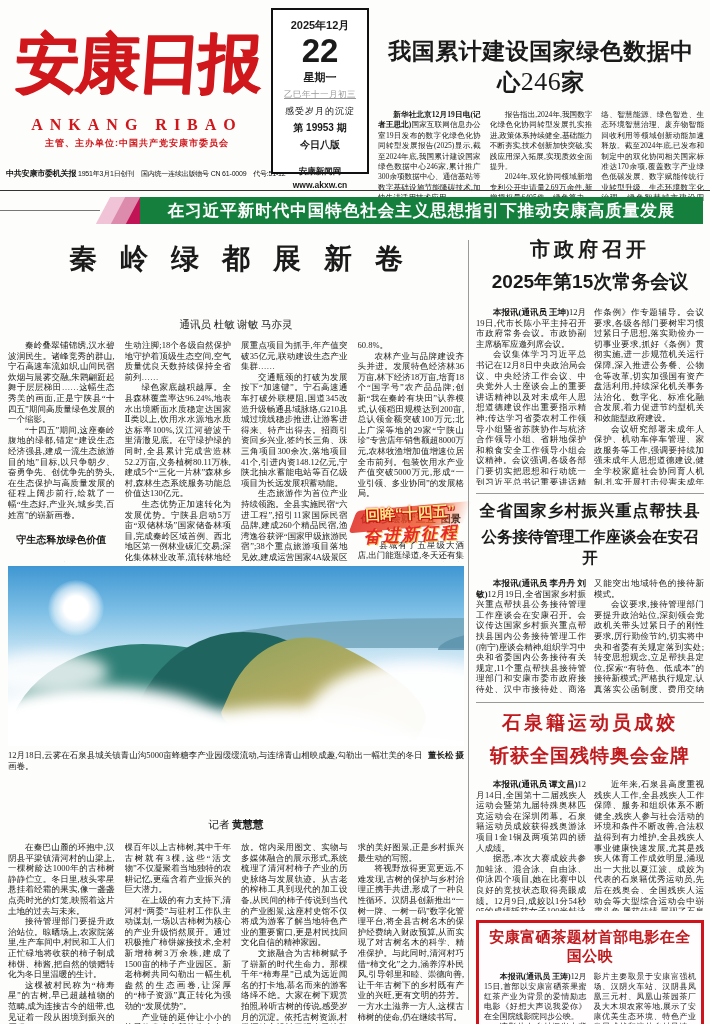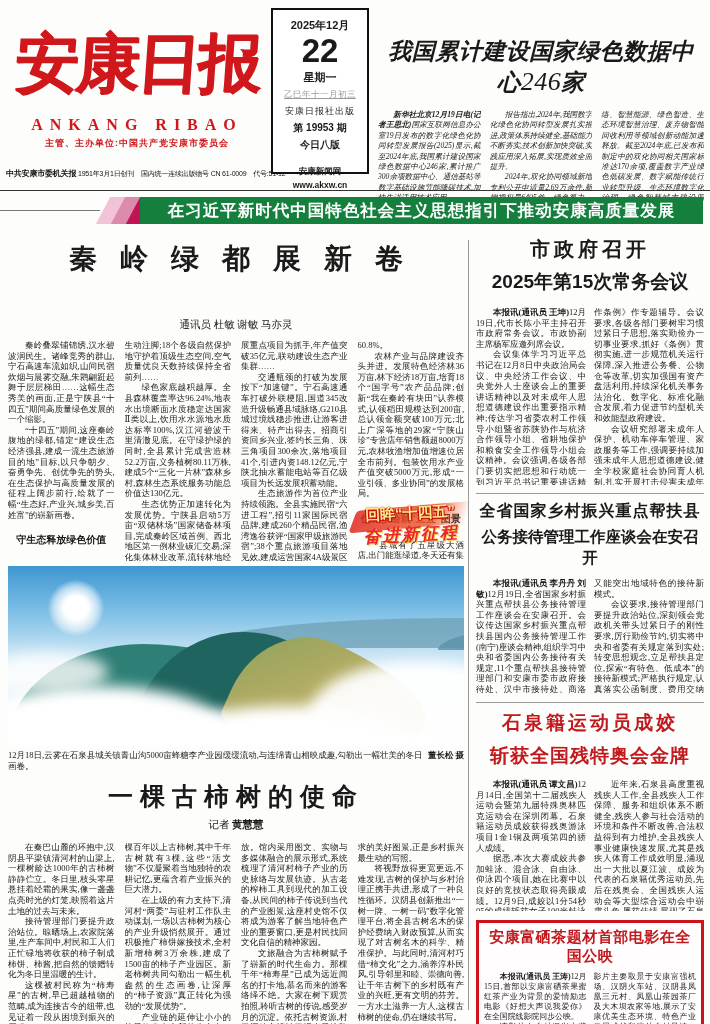--- a/index.html
+++ b/index.html
@@ -19,21 +19,21 @@
            text-align:center;font-family:"Liberation Sans",sans-serif;background:#fff;}
   .db-ym{font-size:11px;font-weight:700;margin-top:8px;}
   .db-day{font-size:33px;font-weight:700;line-height:36px;font-family:"Liberation Sans",sans-serif;}
   .db-week{font-size:11px;font-weight:700;margin-top:1px;}
   .db-lunar{font-size:8.5px;color:#9a9a9a;margin-top:4px;letter-spacing:0.5px;text-decoration:underline;}
   .db-pub{font-size:9px;margin-top:4px;font-family:"Liberation Serif",serif;letter-spacing:1px;}
   .db-issue,.db-pages{font-size:10px;font-weight:700;margin-top:3px;}
   .db-site{font-size:8.5px;font-weight:700;margin-top:14px;}
   .db-url{font-size:8.5px;font-weight:700;margin-top:2px;}
   
-  .topstory{position:absolute;left:378px;top:10px;width:326px;height:176px;font-style:italic;}
+  .topstory{position:absolute;left:378px;top:10px;width:326px;height:176px;}
   .ts-headline{font-family:"Liberation Sans",sans-serif;font-weight:900;font-size:23px;
                text-align:center;margin-top:26px;letter-spacing:0.5px;}
   .ts-headline .num{font-family:"Liberation Serif",serif;font-weight:400;font-size:26px;}
   .ts-cols{display:flex;gap:9px;margin-top:12px;height:92px;overflow:hidden;}
   
   .rule1{position:absolute;left:0;top:190px;width:710px;height:1px;background:#333;}
   .banner-line{position:absolute;left:0;top:210px;width:100px;height:1px;background:#777;}
   .banner{position:absolute;left:140px;top:197px;width:563px;height:27px;background:#15803d;
           color:#fff;font-family:"Liberation Sans",sans-serif;font-weight:700;font-size:16.5px;
           text-align:center;line-height:27px;letter-spacing:1px;}
@@ -126,21 +126,21 @@
   <div class="publine">
     <b>中共安康市委机关报</b>
     <span>1951年3月1日创刊　国内统一连续出版物号 CN 61-0009　代号:51-12</span>
   </div>
 
   <div class="datebox">
     <div class="db-ym">2025年12月</div>
     <div class="db-day">22</div>
     <div class="db-week">星期一</div>
     <div class="db-lunar">乙巳年十一月初三</div>
-    <div class="db-pub">安康日报社出版</div>
+    <div class="db-pub">感受岁月的沉淀</div>
     <div class="db-issue">第 19953 期</div>
     <div class="db-pages">今日八版</div>
     <div class="db-site">安康新闻网</div>
     <div class="db-url">www.akxw.cn</div>
   </div>
 
   <div class="topstory">
     <div class="ts-headline"><span>我国累计建设国家绿色数据中心</span><span class="num">246</span><span>家</span></div>
     <div class="ts-cols cols body-xs">
         <div class="col">
@@ -206,21 +206,20 @@
     <div class="cloud c2"></div>
     <div class="cloud c3"></div>
     <div class="cloud c5"></div>
     <div class="cloud c6"></div>
   </div>
   <div class="caption">
     <span class="credit">董长松 摄</span>
     <span>12月18日,云雾在石泉县城关镇青山沟5000亩蜂糖李产业园缓缓流动,与连绵青山相映成趣,勾勒出一幅壮美的冬日画卷。</span>
   </div>
 
-  <div class="tree-head">一棵古柿树的使命</div>
   <div class="tree-by">
     <span>记者</span>
     <b>黄慧慧</b>
   </div>
   <div class="tree-cols cols body-s">
       <div class="col">
         <p>在秦巴山麓的环抱中,汉阴县平梁镇清河村的山梁上,一棵树龄达1000年的古柿树静静伫立。冬日里,枝头零星悬挂着经霜的果实,像一盏盏点亮时光的灯笼,映照着这片土地的过去与未来。</p>
         <p>接待管理部门要提升政治站位。晾晒场上,农家院落里,生产车间中,村民和工人们正忙碌地将收获的柿子制成柿饼、柿酱,把自然的馈赠转化为冬日里温暖的生计。</p>
         <p>这棵被村民称为“柿寿星”的古树,早已超越植物的范畴,成为连接古今的纽带,也见证着一段从困境到振兴的历程。</p>
       </div>

